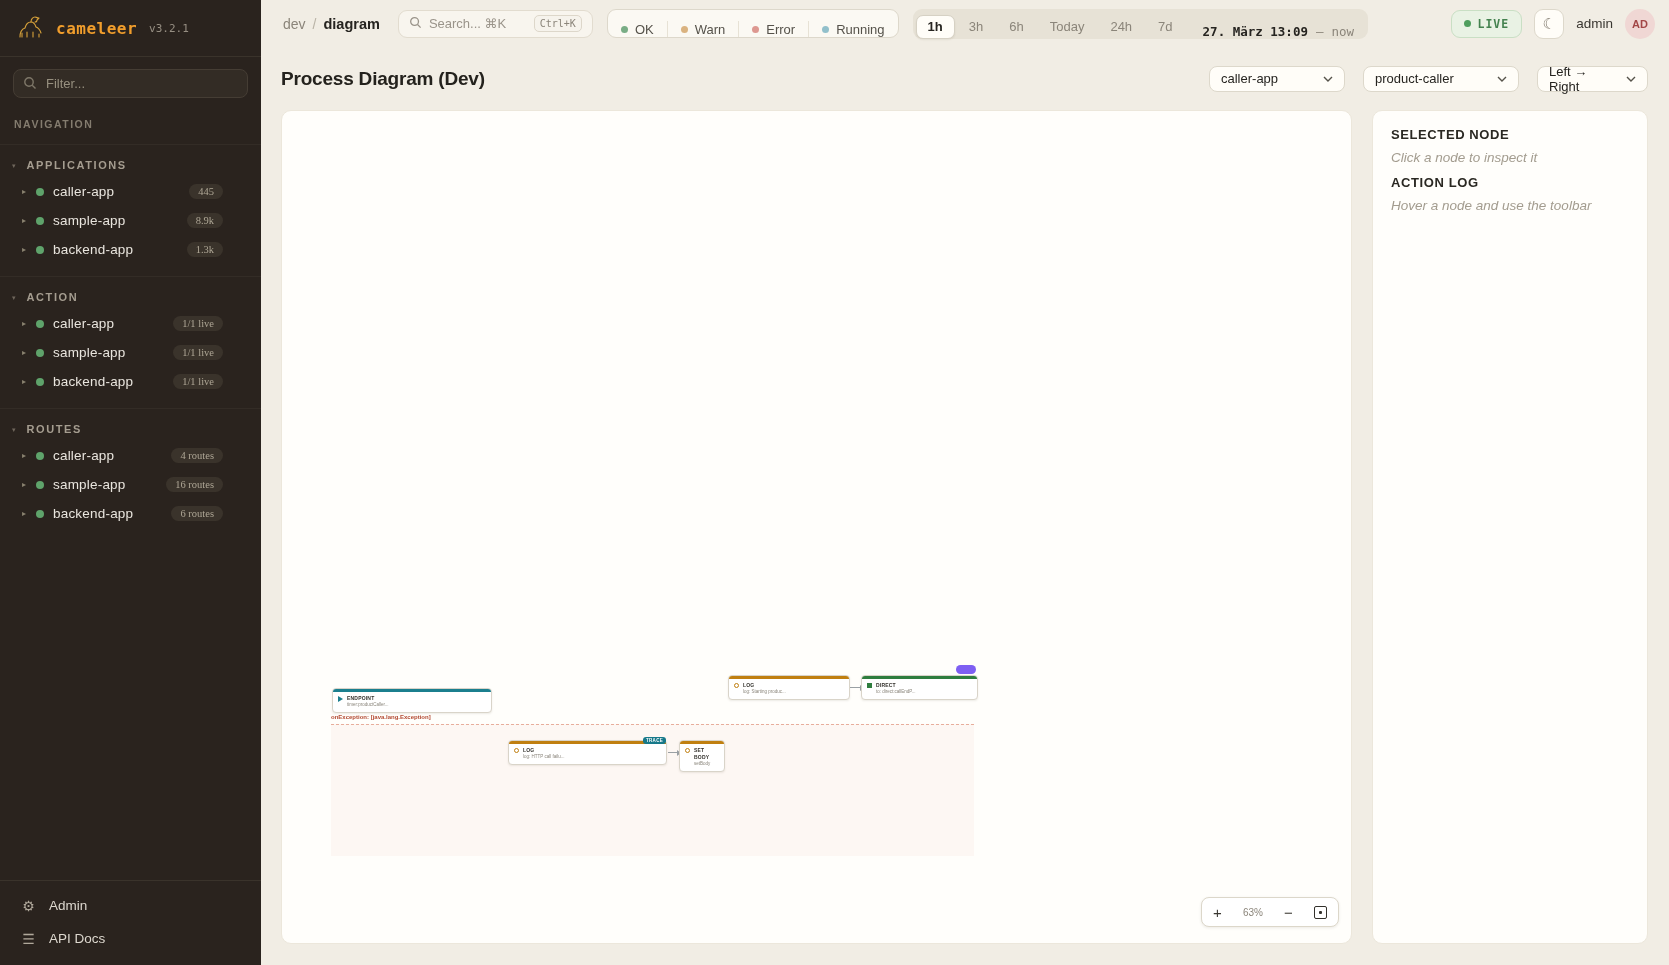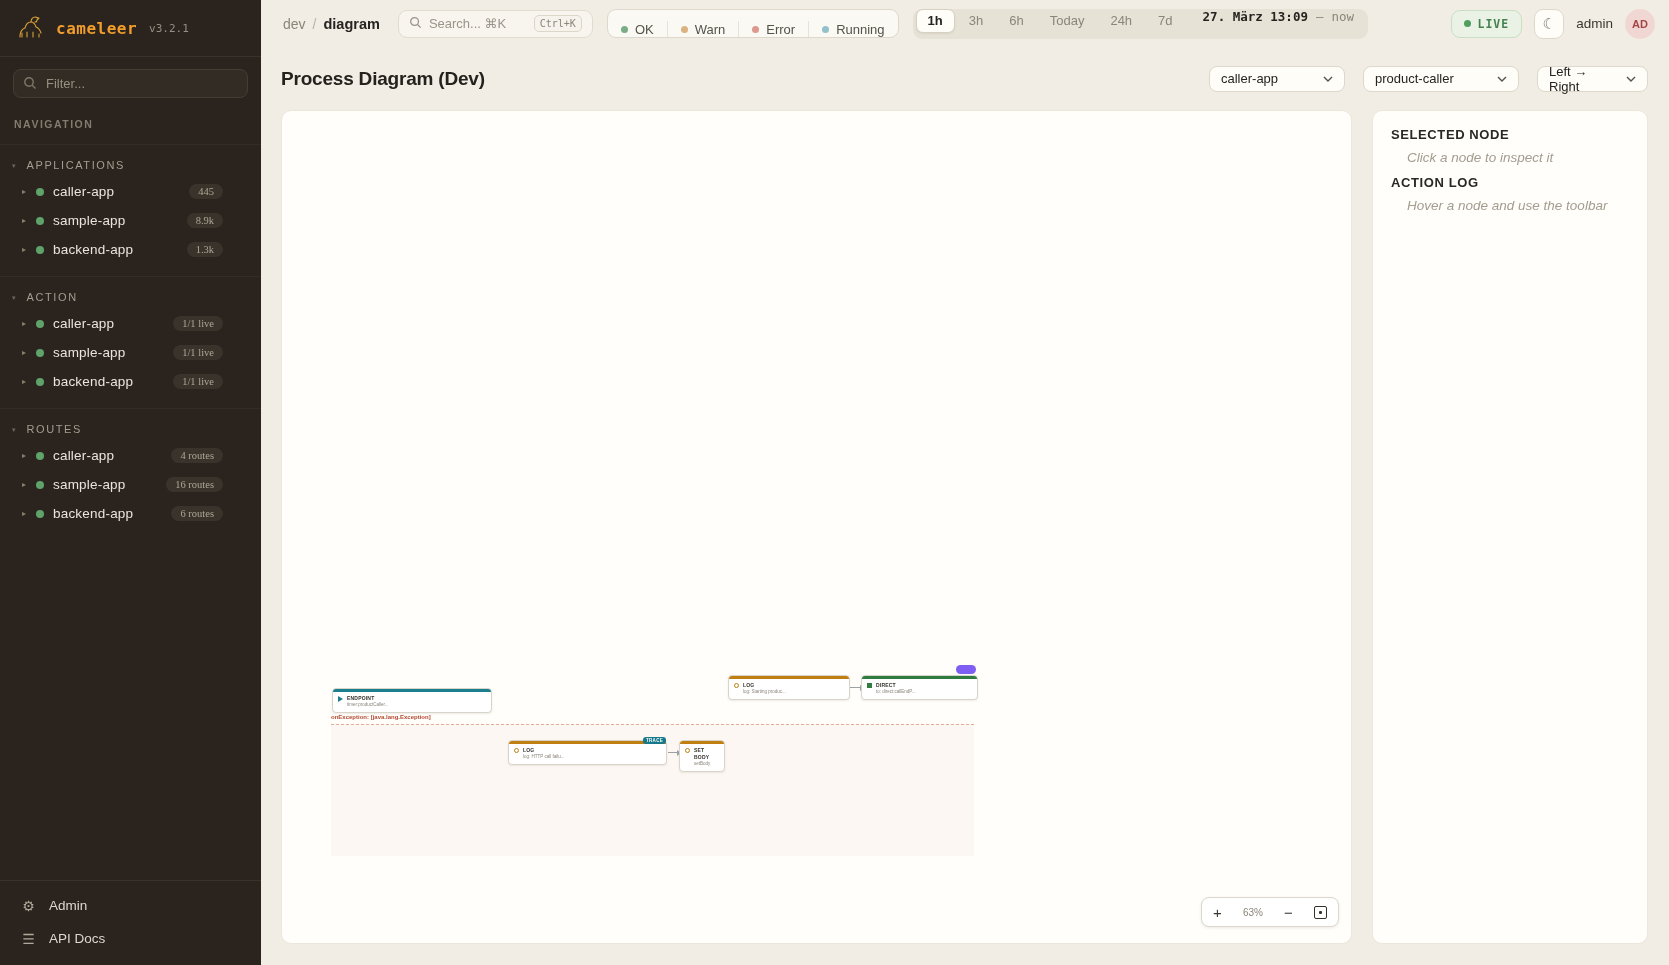--- a/index.html
+++ b/index.html
@@ -41,21 +41,21 @@
     font-size:10.5px; font-weight:bold; letter-spacing:1.5px;
     color:#847c6f; margin:16px 0 2px 14px;
   }
   .side-section { margin-top:12px; padding-top:10px; border-top:1px solid #332c26; }
   .side-section:first-of-type { border-top:none; }
   .section-title-row {
     display:flex; align-items:center; gap:11px; padding:4px 0 6px 12px; cursor:pointer;
   }
   .section-caret { font-size:7px; color:#6f675c; line-height:1; }
   .section-title {
-    font-size:11px; font-weight:normal; letter-spacing:1.6px; color:#a59d90;
+    font-size:11px; font-weight:bold; letter-spacing:1.6px; color:#a59d90;
   }
   .side-item {
     display:flex; align-items:center; height:29px;
     padding:0 38px 0 22px; cursor:pointer;
   }
   .item-caret { font-size:8px; color:#89816f; width:14px; }
   .item-dot { width:8px; height:8px; border-radius:50%; background:#5fa36b; margin-right:9px; }
   .item-name { font-size:13.5px; color:#e9e5de; letter-spacing:.2px; }
   .item-badge {
     margin-left:auto; background:#3a332b; color:#aea695;
@@ -99,21 +99,21 @@
   }
   .chip {
     display:flex; align-items:center; gap:7px; padding:0 13px;
     font-size:13px; color:#55524a; cursor:pointer; border-left:1px solid #e7e2d5;margin-top:11px;
   }
   .chip:first-child { border-left:none; }
   .chip-dot { width:7px; height:7px; border-radius:50%; }
   .dot-ok { background:#79ad85; } .dot-warn { background:#dab380; }
   .dot-error { background:#dd9890; } .dot-running { background:#92c0cb; }
   .range-group {
-    display:flex; align-items:flex-start; background:#e7e2d6; border-radius:9px;
+    display:flex; align-items:flex-end; background:#e7e2d6; border-radius:9px;
     height:30px; padding:0 14px 0 3px; gap:2px;
   }
   .range-btn {
     height:24px; padding:0 11px; display:flex; align-items:center;
     font-size:13px; color:#8b857a; border-radius:7px; cursor:pointer; border:1px solid transparent;
   }
   .range-btn.selected {
     background:#fffdf8; border-color:#d6d1c4; color:#262420; font-weight:bold;
     box-shadow:0 1px 2px rgba(60,50,30,.08);
   }
@@ -163,21 +163,21 @@
   .work-row { flex:1; display:flex; gap:20px; min-height:0; }
   .canvas-card {
     flex:1; background:#fffefb; border:1px solid #ece7db; border-radius:10px;
     position:relative; overflow:hidden;
   }
   .inspector {
     width:276px; flex-shrink:0; background:#fffefb; border:1px solid #ece7db;
     border-radius:10px; padding:16px 18px;
   }
   .insp-title { font-size:13px; font-weight:bold; letter-spacing:.6px; color:#2a2822; }
-  .insp-hint { font-size:13.5px; font-style:italic; color:#a39c8f; margin:8px 0 10px 16px; }
+  .insp-hint { font-size:13.5px; font-style:italic; color:#a39c8f; margin:8px 0 10px 0; }
 
   
   .node {
     position:absolute; background:#fff; border:1px solid #d9d4c9; border-radius:4px;
     box-shadow:0 1px 2px rgba(80,70,50,.10); cursor:pointer;
   }
   .node-accent { height:3px; border-radius:3px 3px 0 0; }
   .accent-teal { background:#1b7f8e; } .accent-orange { background:#c07f10; }
   .accent-green { background:#2e7d3e; }
   .node-body { display:flex; gap:4px; padding:3px 5px 4px 5px; align-items:flex-start; }

